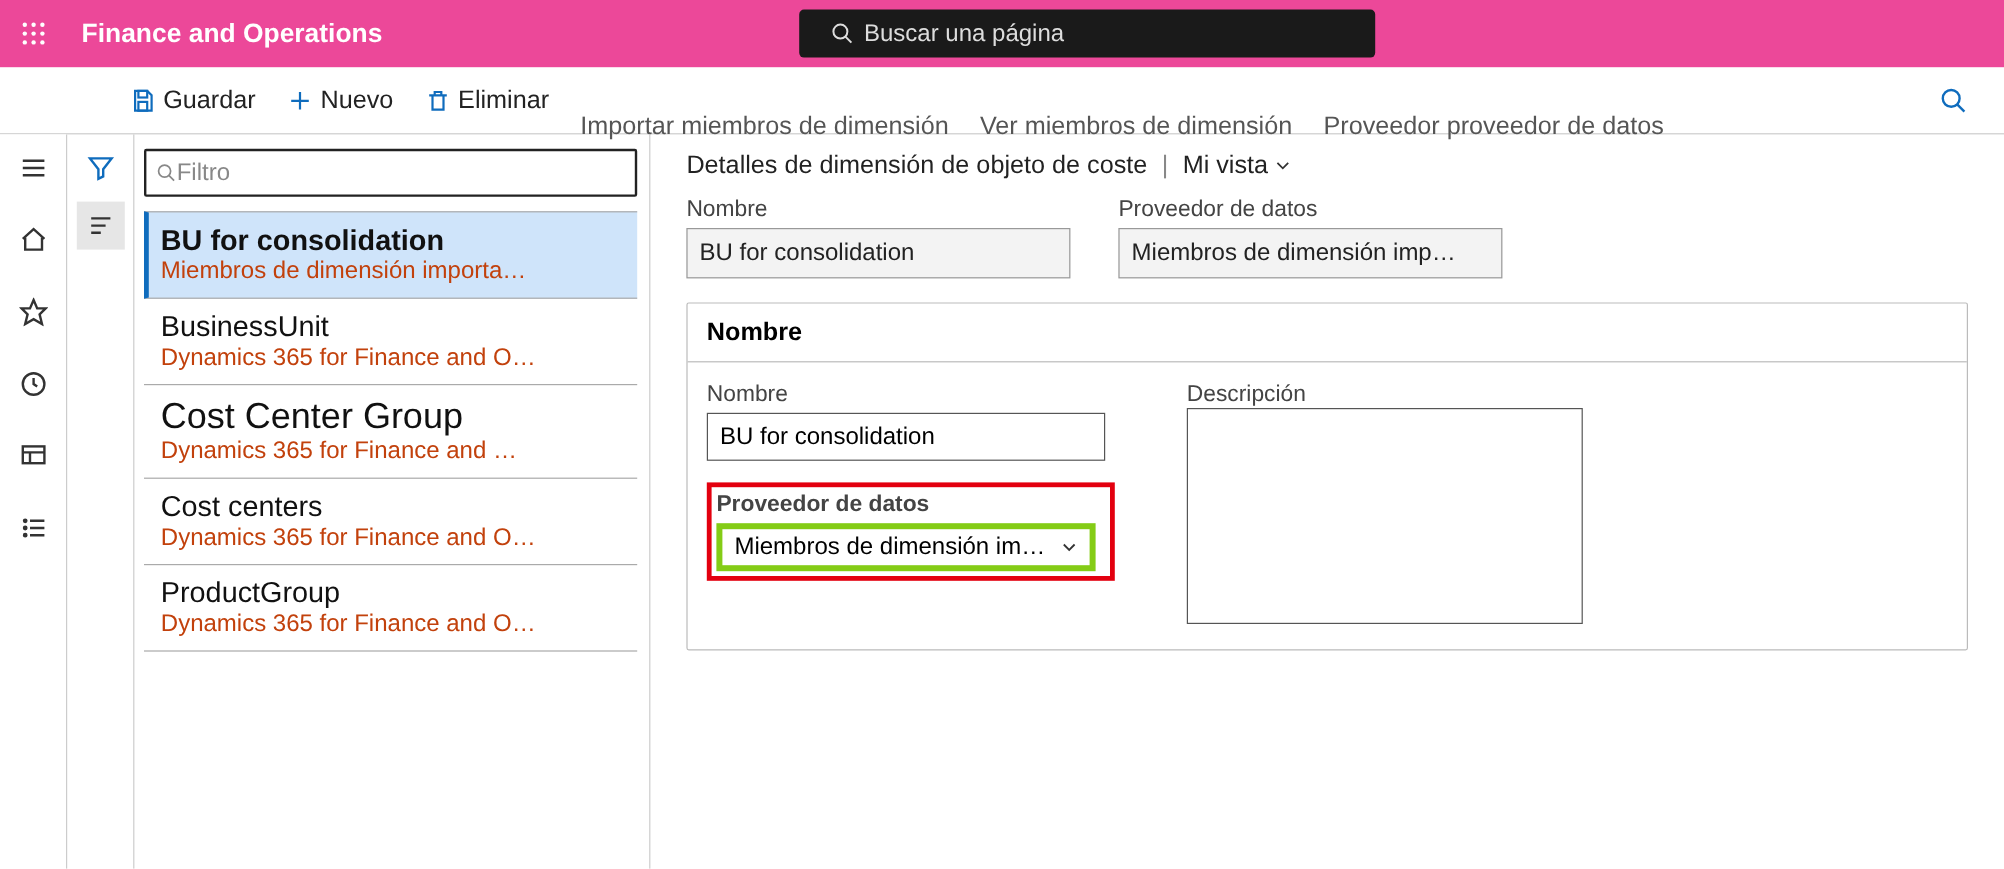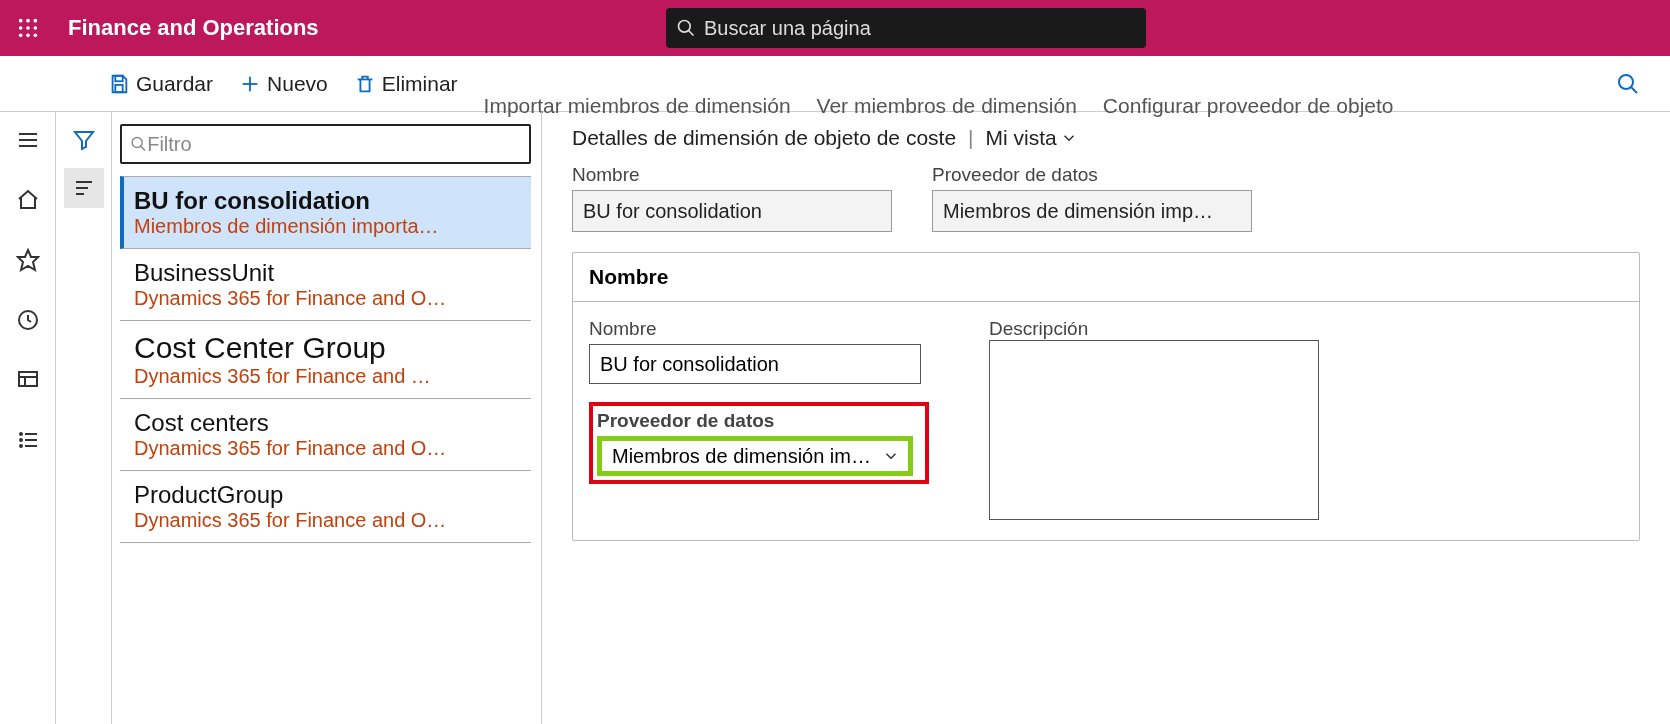--- a/index.html
+++ b/index.html
@@ -1,22 +1,22 @@
 <!DOCTYPE html>
 <html><head>
 <meta charset="utf-8">
 <style>
   * { box-sizing: border-box; margin: 0; padding: 0; font-family: "Segoe UI", Arial, sans-serif; }
   body { width: 1670px; height: 724px; overflow: hidden; background: #fff; }
 
   
-  .appbar { height: 56px; background: #be185d; color: #fff; display: flex; align-items: center; }
+  .appbar { height: 56px; background: #ec4899; color: #fff; display: flex; align-items: center; }
   .appbar .waffle { width: 56px; height: 56px; display: flex; align-items: center; justify-content: center; cursor: pointer; }
   .appbar .apptitle { font-size: 22px; font-weight: 600; padding-left: 12px; flex: 0 0 auto; width: 610px;}
-  .appbar .searchwrap { flex: 0 0 auto; width: 480px; height: 40px; background: #1a1a1a; border-radius: 4px; display: flex; align-items: center; padding: 0 10px; color: #ddd; }
+  .appbar .searchwrap { flex: 0 0 auto; width: 480px; height: 40px; background: #1a1a1a; border-radius: 4px; display: flex; align-items: center; padding: 0 26px; color: #ddd; }
   .appbar .searchwrap svg { flex: 0 0 auto; }
   .appbar .searchwrap .searchtext { margin-left: 8px; font-size: 20px; white-space: nowrap; overflow: hidden; text-overflow: ellipsis; }
 
   
   .actionbar { height: 56px; display: flex; align-items: center; border-bottom: 1px solid #ccc; padding-left: 108px; }
   .actionbar .abtn { display: flex; align-items: center; margin-right: 26px; cursor: pointer; font-size: 21px; color: #222; }
   .actionbar .abtn.secondary { color: #555; margin-top: 44px; }
   .actionbar .abtn svg, .actionbar .abtn .iconbox { margin-right: 6px; }
   .actionbar .spacer { flex: 1; }
   .actionbar .searchicon { margin-left: auto; margin-right: 30px; color: #0F6CBD; cursor: pointer; }
@@ -122,21 +122,21 @@
       </svg>
     <span>Eliminar</span>
   </div>
   <div class="abtn secondary">
     <span>Importar miembros de dimensión</span>
   </div>
   <div class="abtn secondary">
     <span>Ver miembros de dimensión</span>
   </div>
   <div class="abtn secondary">
-    <span>Configurar proveedor de objeto</span>
+    <span>Proveedor proveedor de datos</span>
   </div>
   <div class="spacer"></div>
   <div class="searchicon">
     <svg width="24" height="24" viewBox="0 0 24 24" fill="none" stroke="#0F6CBD" stroke-width="2">
         <circle cx="10" cy="10" r="7"></circle>
         <line x1="21" y1="21" x2="15" y2="15"></line>
       </svg>
   </div>
 </div>
 

